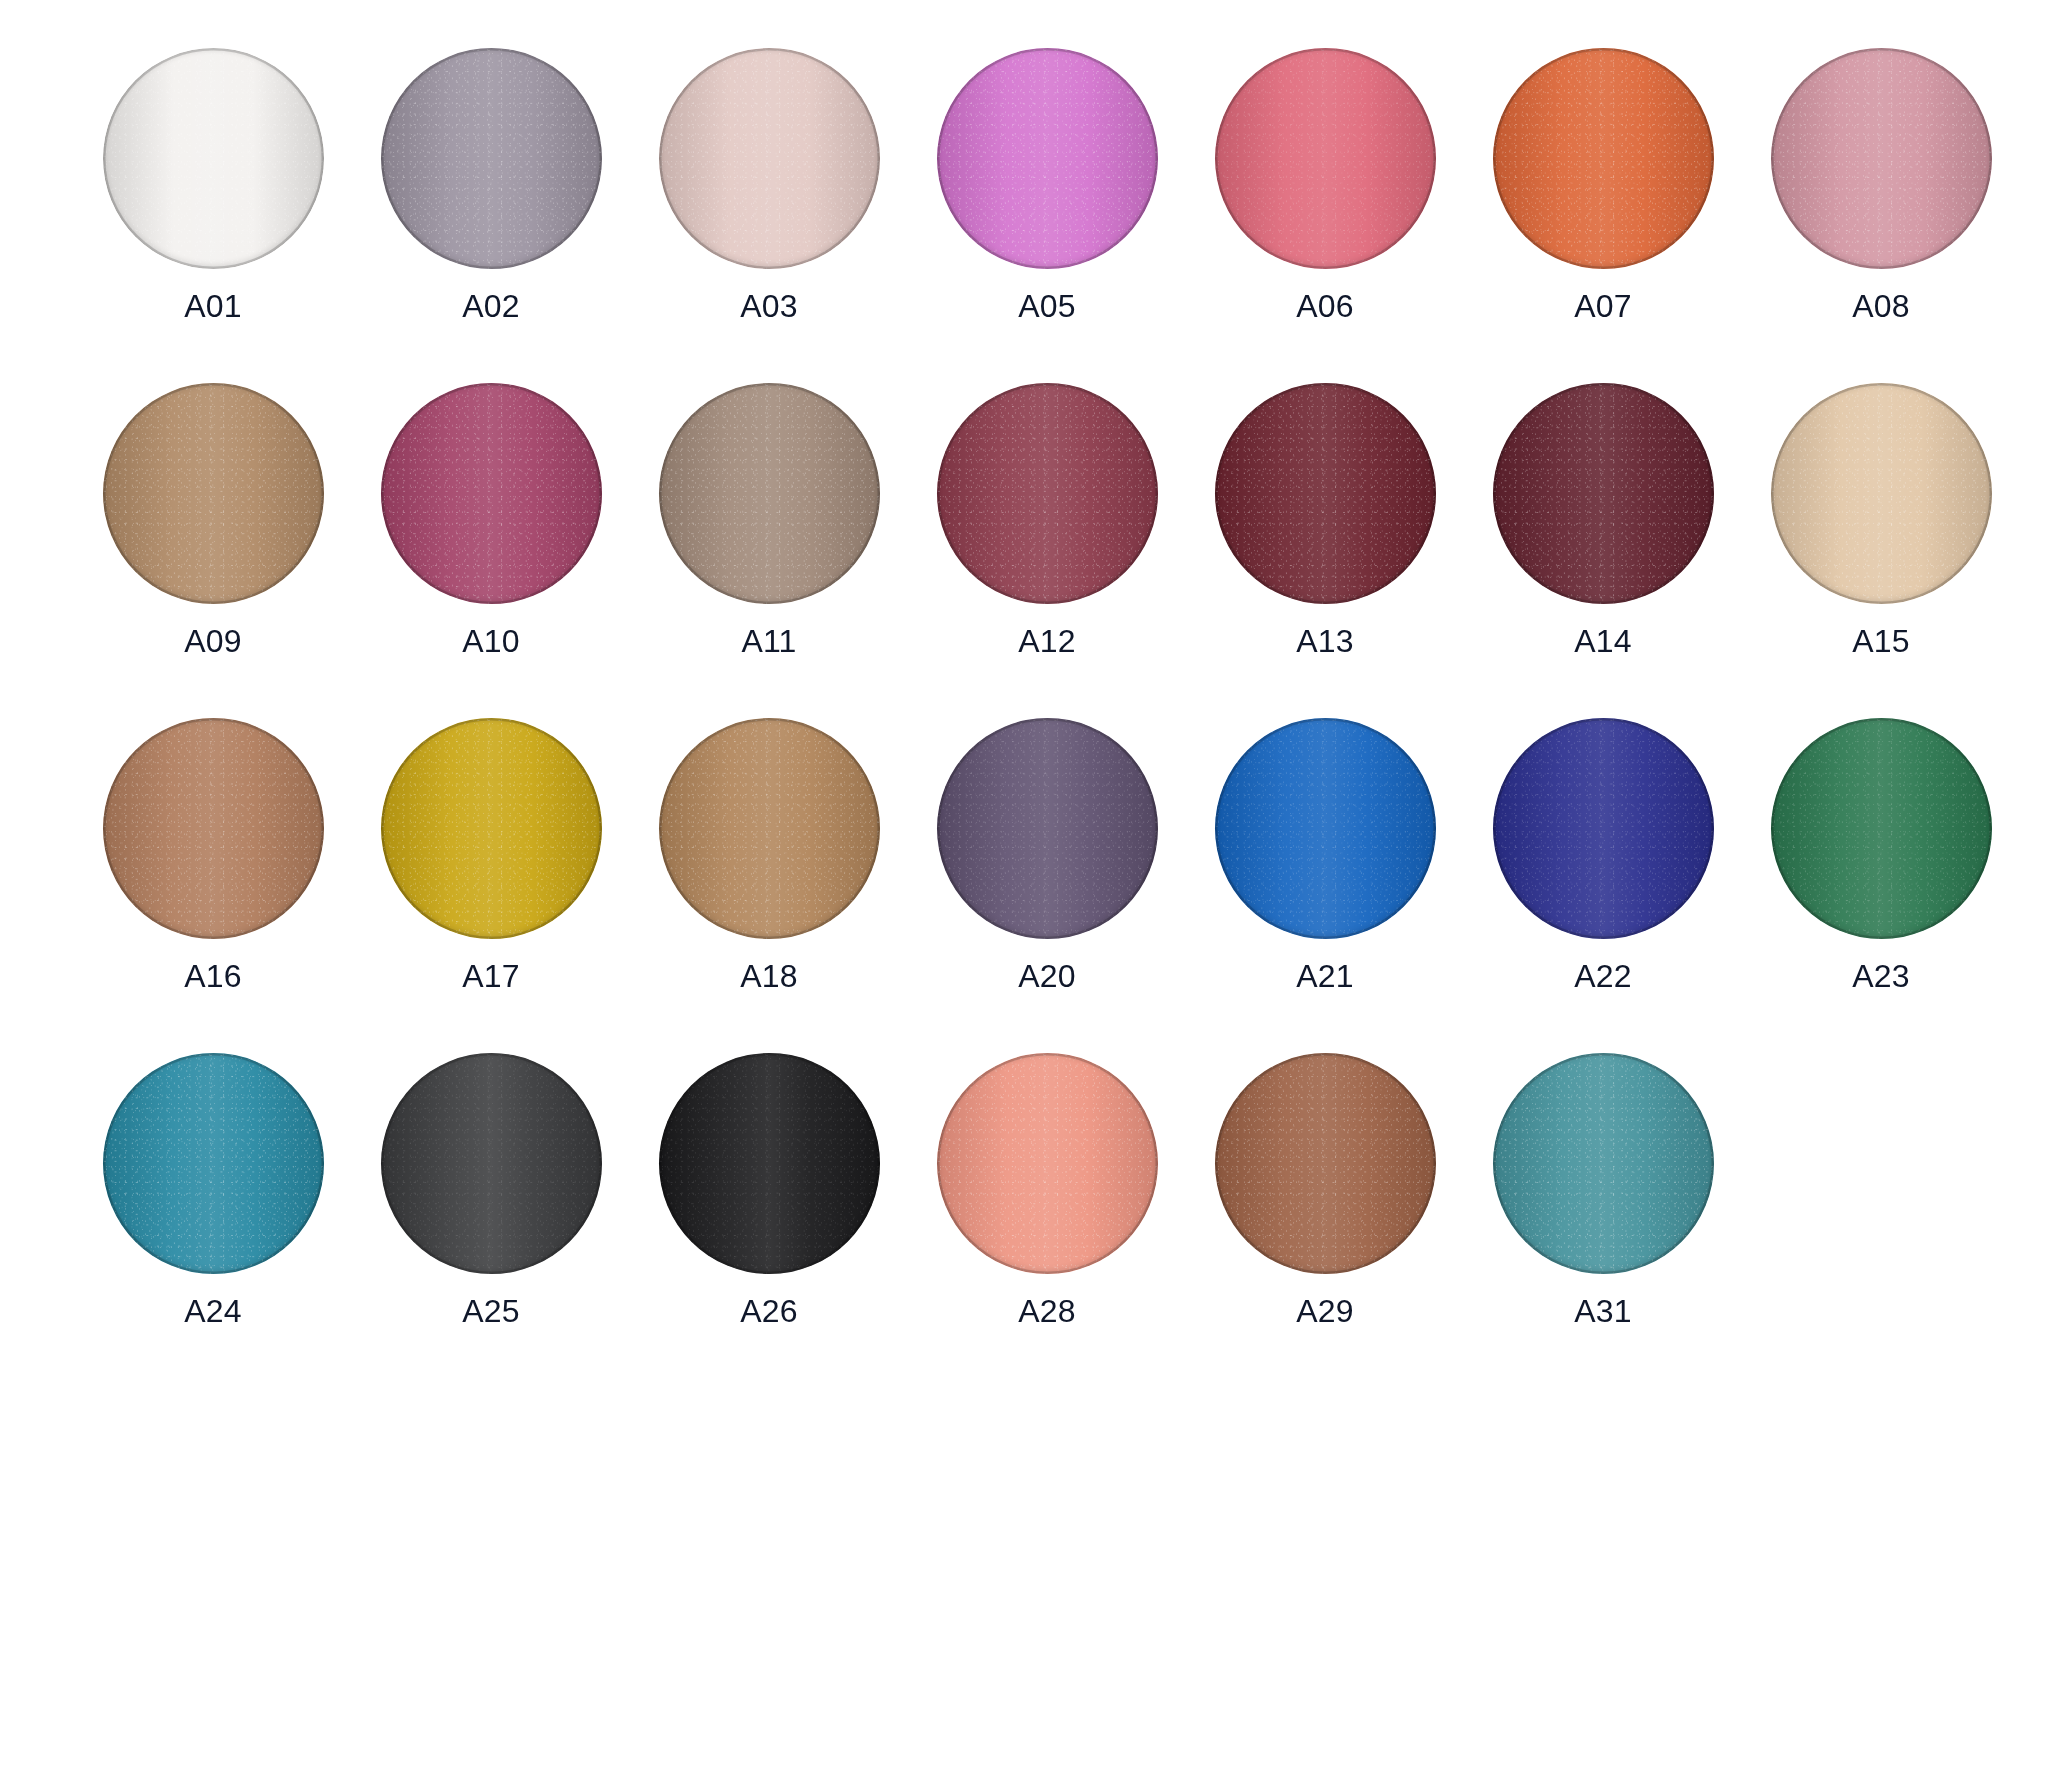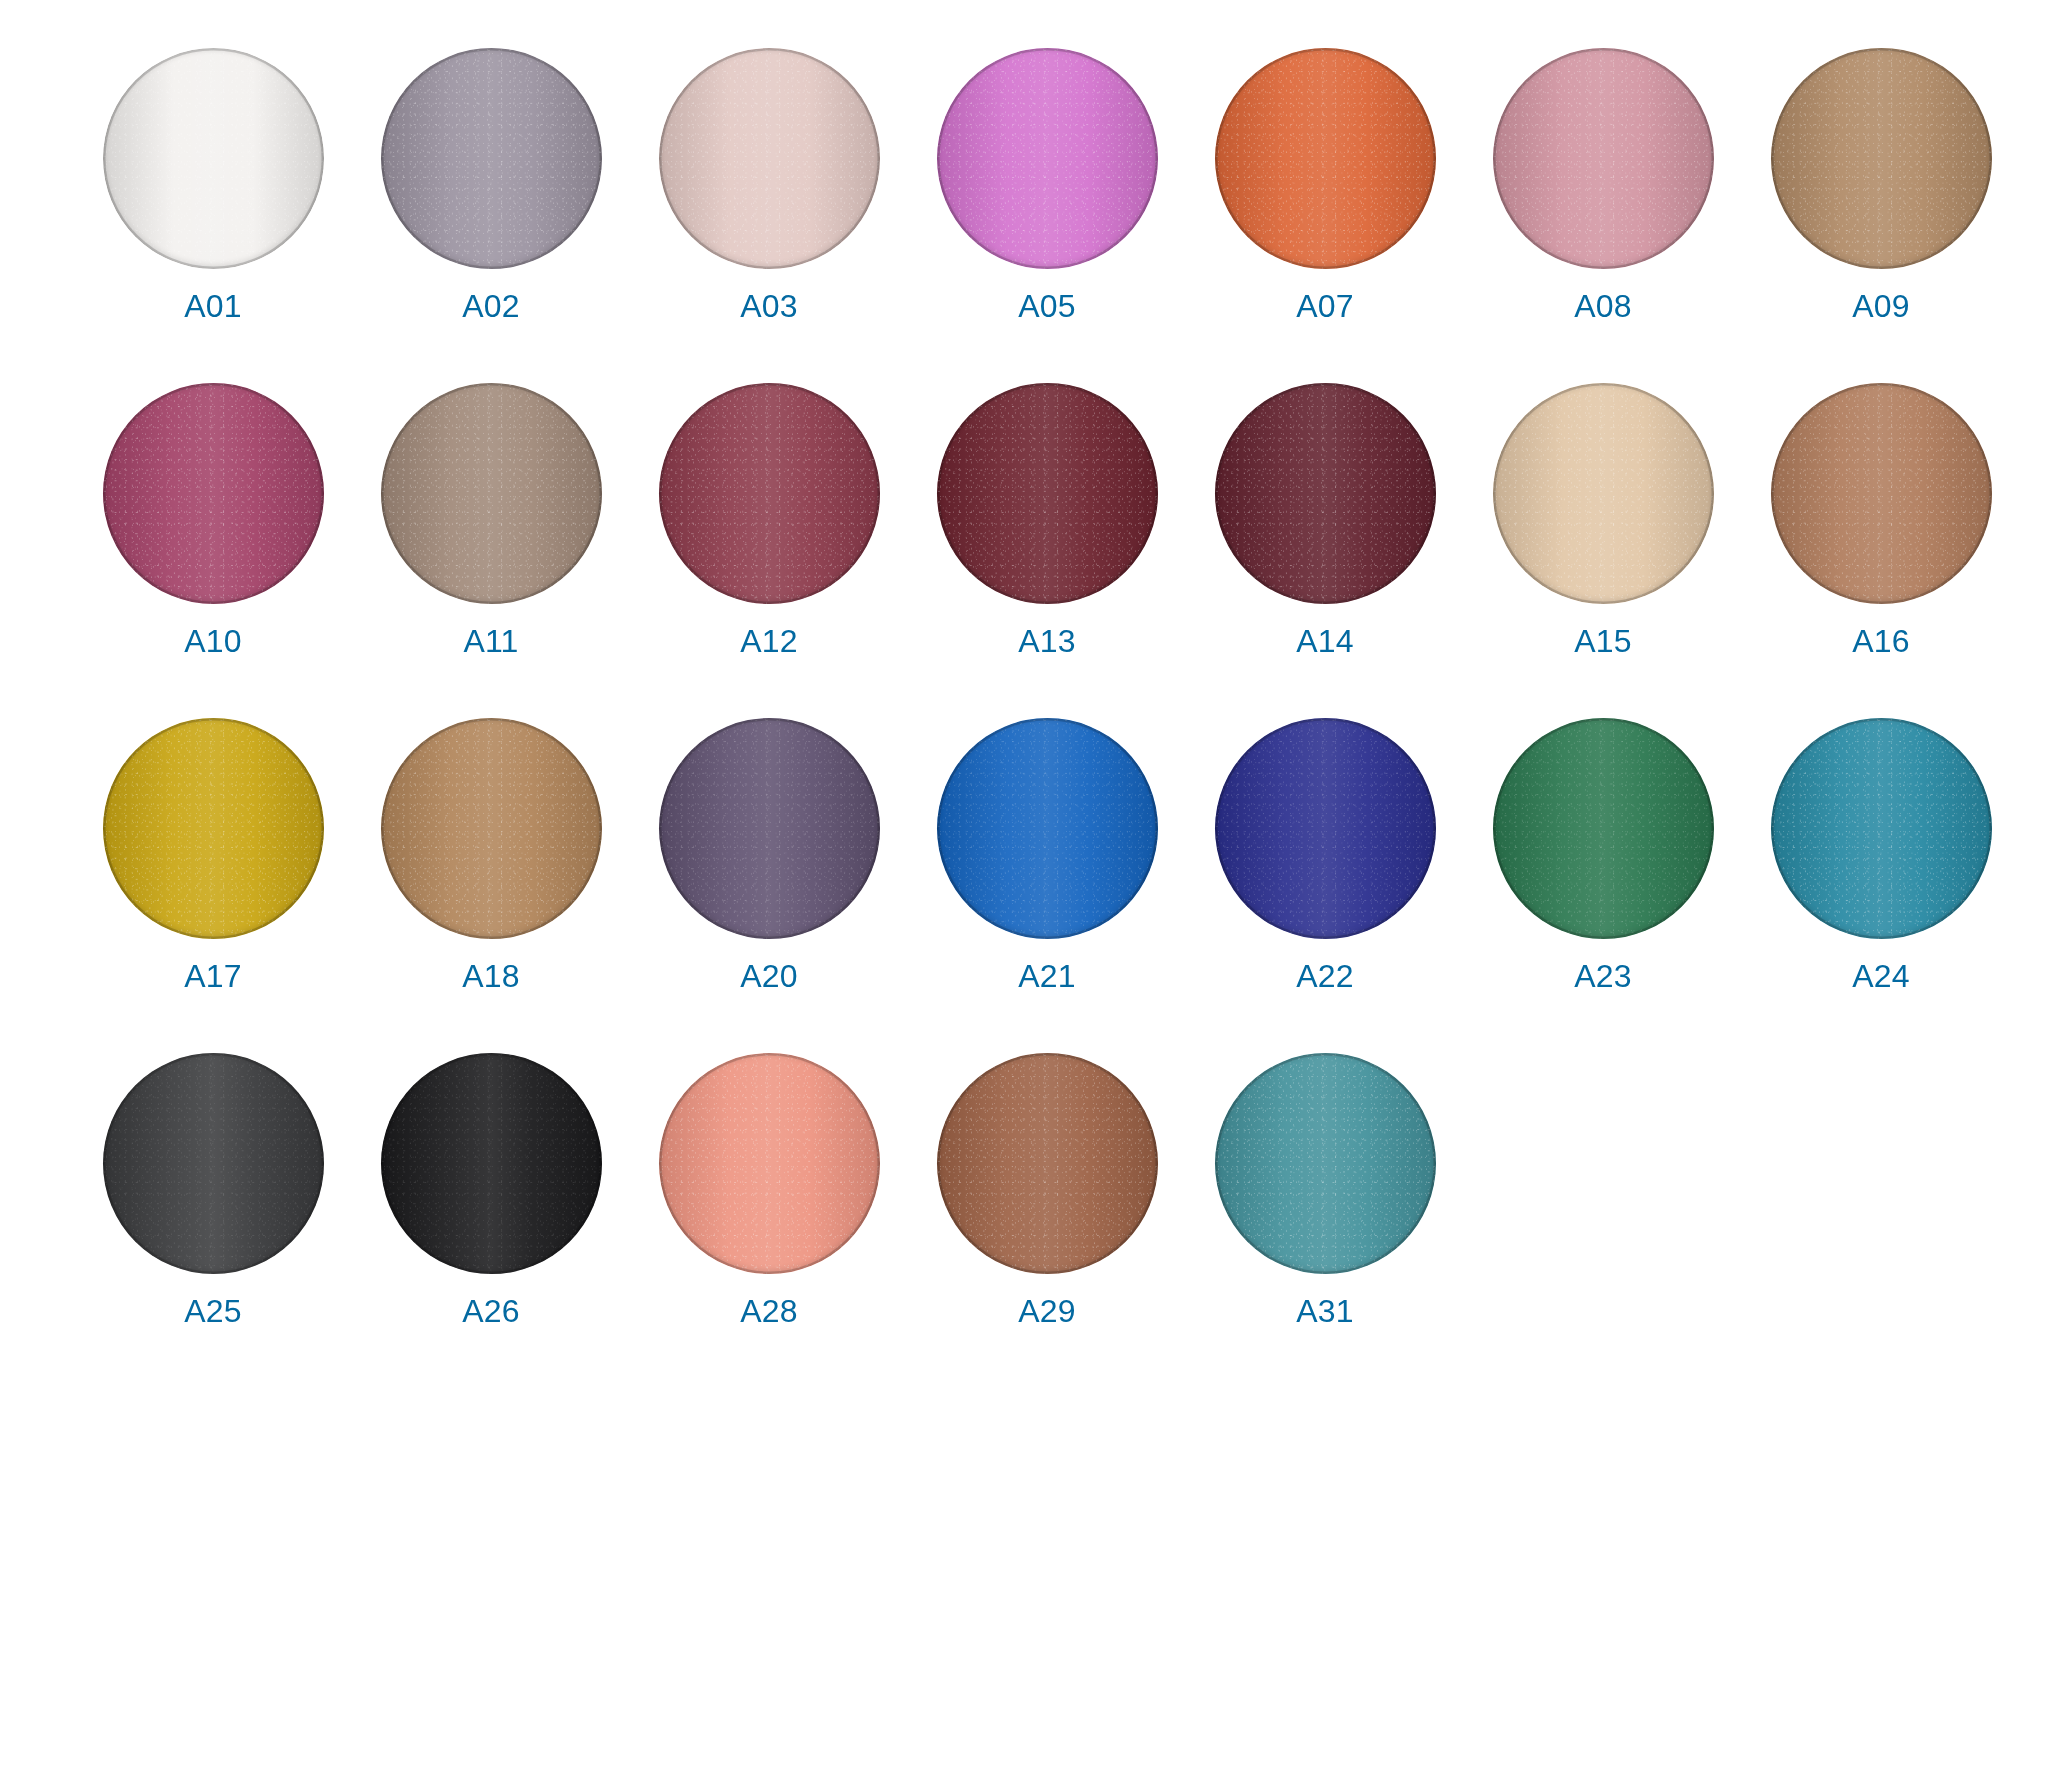--- a/index.html
+++ b/index.html
@@ -109,21 +109,21 @@
         rgba(255,255,255,0.12) 50%,
         rgba(255,255,255,0.05) 68%,
         rgba(0,0,0,0.13) 100%);
     pointer-events: none;
   }
 
   .swatch-label {
     margin-top: 18px;
     font-size: 32px;
     line-height: 1;
-    color: #0369a1;
+    color: #0f172a;
     letter-spacing: 0.2px;
     font-weight: 400;
     text-align: center;
     white-space: nowrap;
   }
 </style>
 </head>
 <body>
 
 <div id="chart-root">
@@ -163,20 +163,30 @@
           <div class="swatch-disc" style="background: rgb(212, 116, 207);">
             <div class="sheen"></div>
             <div class="shimmer"></div>
             <div class="rim"></div>
           </div>
         </div>
         <div class="swatch-label">A05</div>
       </div>
       <div class="swatch-cell">
         <div class="swatch-disc-wrap">
+          <div class="swatch-disc" style="background: rgb(224, 105, 123);">
+            <div class="sheen"></div>
+            <div class="shimmer" style="opacity: 0.32;"></div>
+            <div class="rim"></div>
+          </div>
+        </div>
+        <div class="swatch-label">A06</div>
+      </div>
+      <div class="swatch-cell">
+        <div class="swatch-disc-wrap">
           <div class="swatch-disc" style="background: rgb(221, 102, 55);">
             <div class="sheen"></div>
             <div class="shimmer"></div>
             <div class="rim"></div>
           </div>
         </div>
         <div class="swatch-label">A07</div>
       </div>
       <div class="swatch-cell">
         <div class="swatch-disc-wrap">

